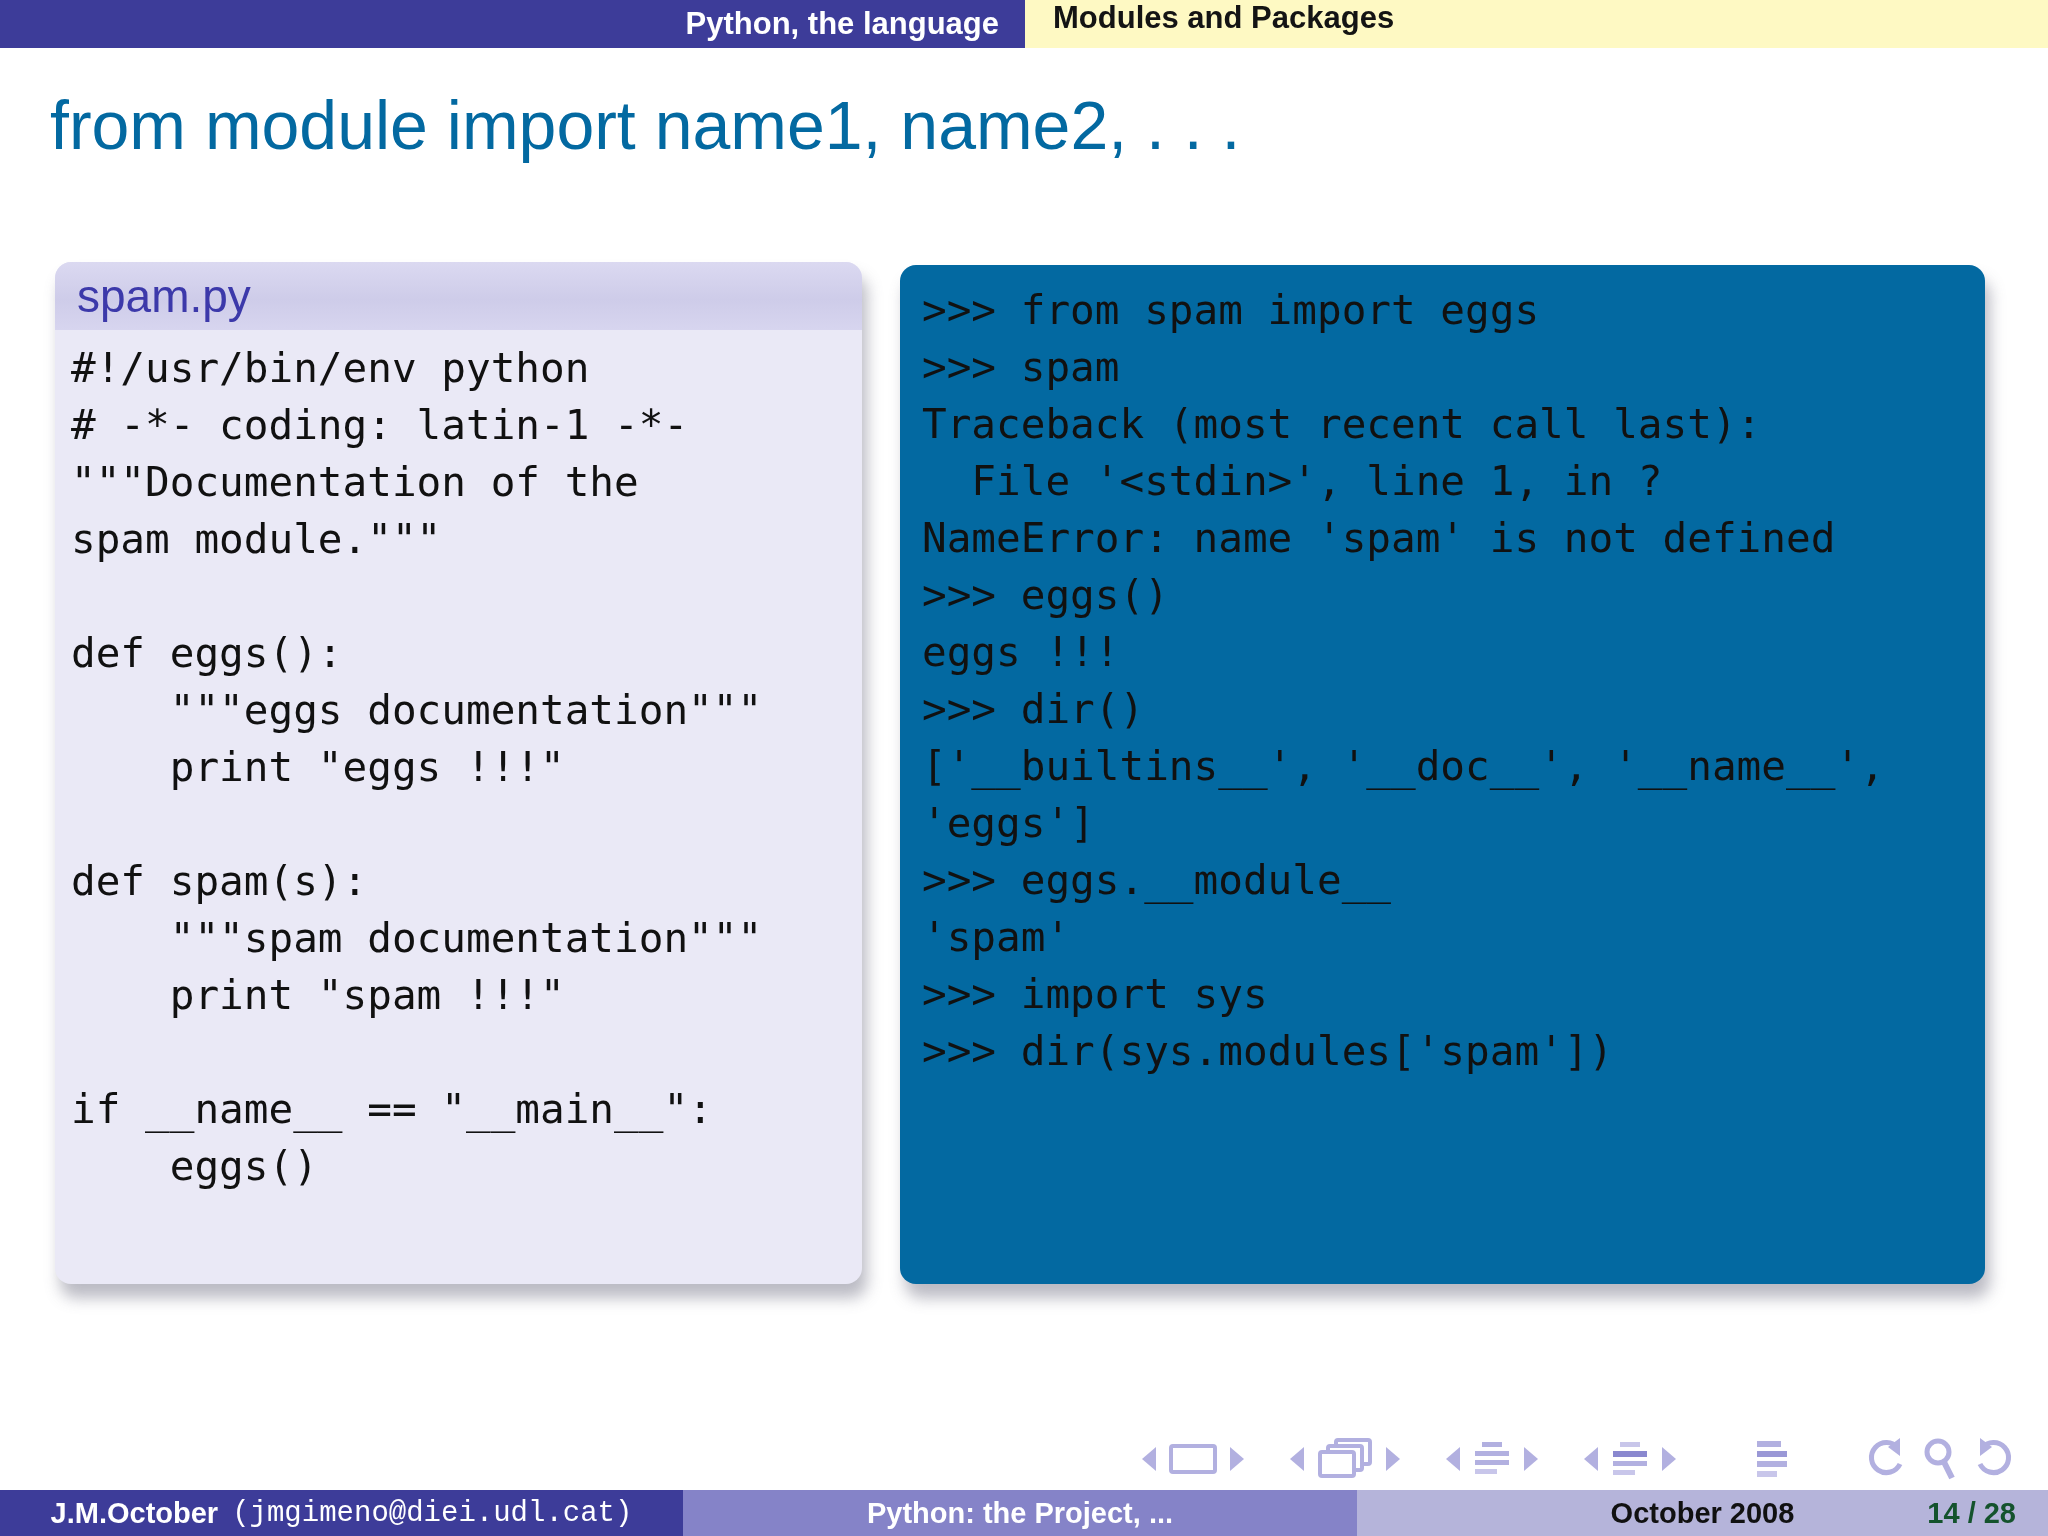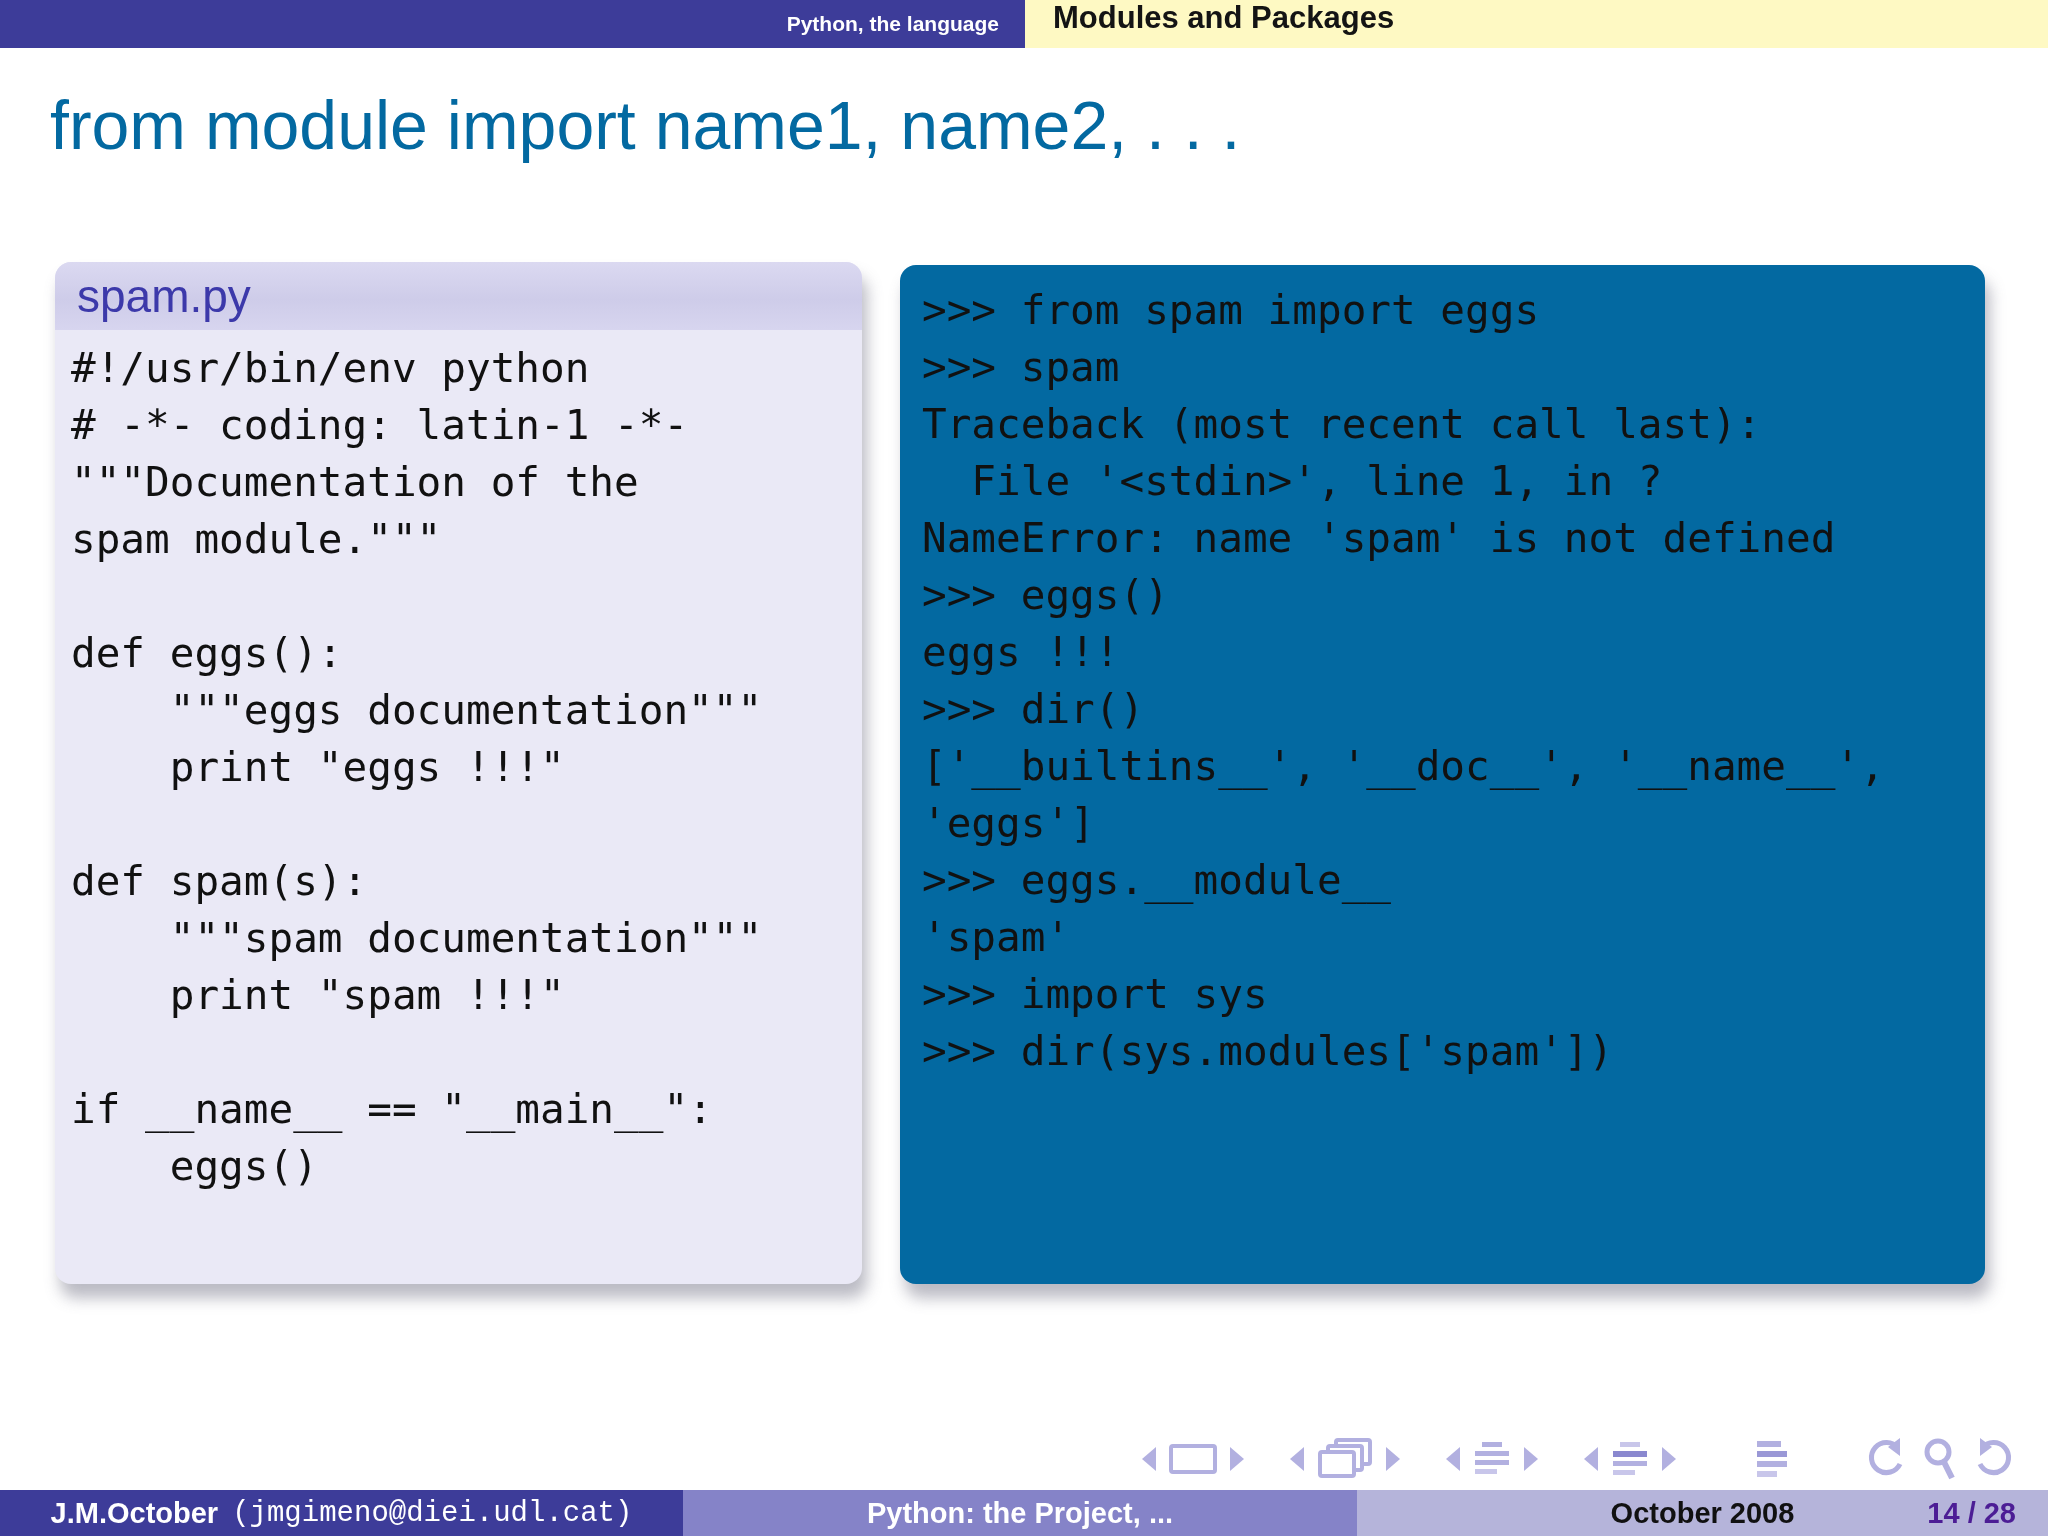--- a/index.html
+++ b/index.html
@@ -16,21 +16,21 @@
   .headline .cell-section{
     width:1025px;height:48px;background:#3d3c99;
     display:flex;align-items:center;justify-content:flex-end;
     padding-right:26px;box-sizing:border-box;
   }
   .headline .cell-subsection{
     flex:1;height:48px;background:#fef9c3;
     display:flex;justify-content:flex-start;
     padding-left:28px;box-sizing:border-box;
   }
-  .headline .cell-section span{color:#ffffff;font-size:21px;font-weight:600;}
+  .headline .cell-section span{color:#ffffff;font-size:31px;font-weight:600;}
   .headline .cell-subsection span{color:#141414;font-size:31px;font-weight:600;}
 
   
   .frametitle{
     position:absolute;left:50px;top:86px;
     font-size:68px;color:#0369a1;letter-spacing:0px;
   }
 
   
   .block{
@@ -69,21 +69,21 @@
   .foot-author{width:683px;background:#3d3c99;gap:14px;}
   .foot-title{width:674px;background:#8583c8;}
   .foot-date{width:691px;background:#b5b4da;position:relative;}
   .foot-author .author{color:#ffffff;font-size:29px;font-weight:700;}
   .foot-author .email{color:#ffffff;font-size:29px;font-family:Liberation Mono, monospace;}
   .foot-title span{color:#ffffff;font-size:29px;font-weight:700;}
   .foot-date .date{color:#111111;font-size:29px;font-weight:700;}
   .foot-date .page{
     position:absolute;right:32px;top:0;height:46px;
     display:flex;align-items:center;
-    color:#4c1d95;font-size:29px;font-weight:700;text-align:right;
+    color:#14532d;font-size:29px;font-weight:700;text-align:right;
   }
 </style>
 </head>
 <body>
 
 <div id="slide">
 
   <div class="headline">
     <div class="cell-section">
       <span>Python, the language</span>

